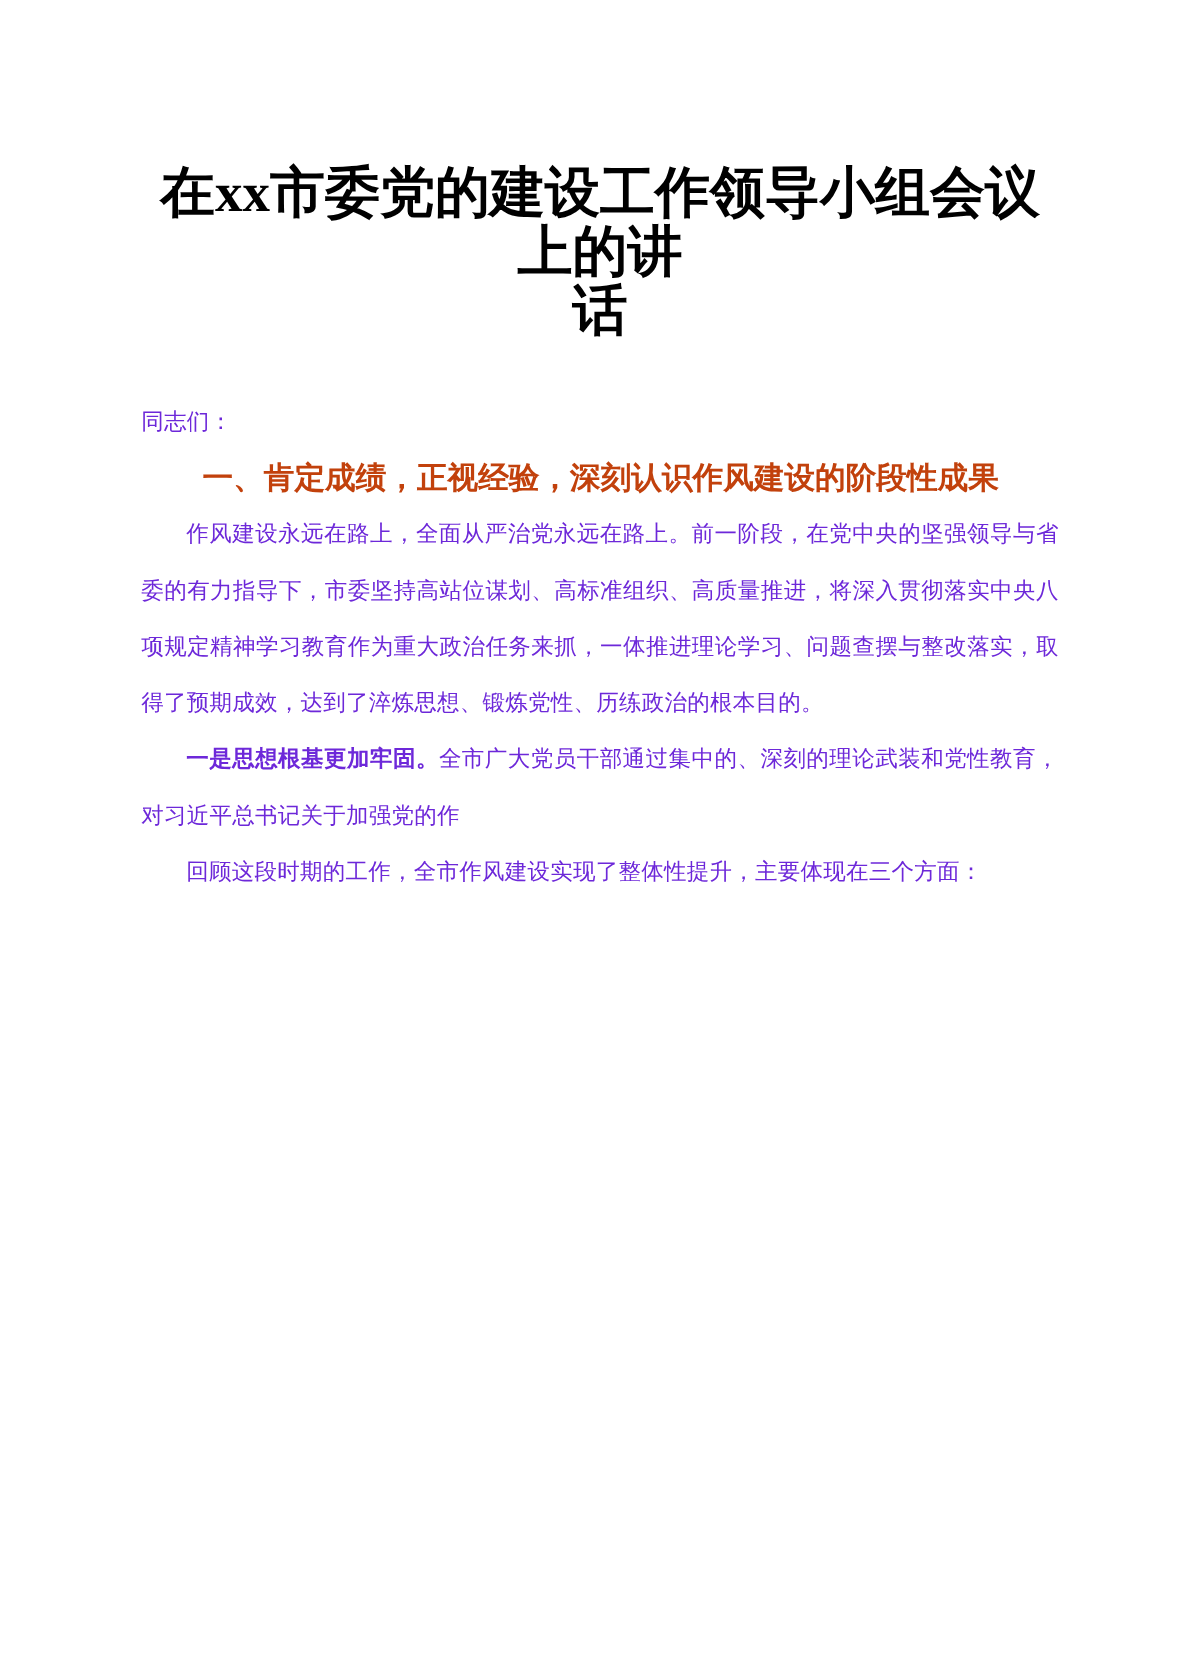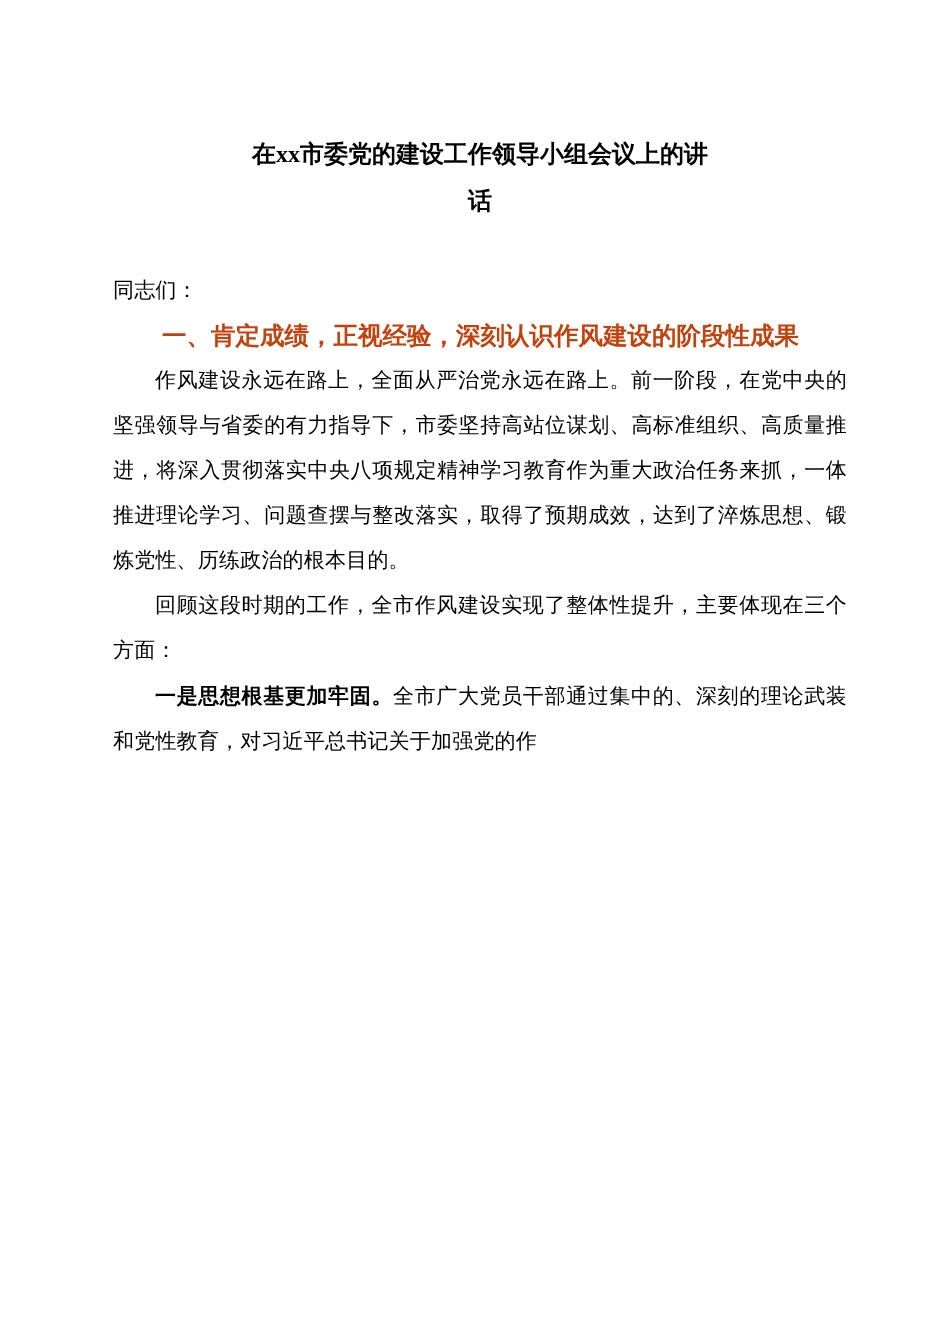--- a/index.html
+++ b/index.html
@@ -23,36 +23,36 @@
     position: absolute;
     left: 113px;
     top: 0;
     width: 734px;
   }
 
   
   .doc-title {
     font-family: "Liberation Serif", "DejaVu Serif", serif;
     font-weight: bold;
-    font-size: 24px;
+    font-size: 44px;
     line-height: 47px;
     text-align: center;
     color: #000000;
     margin: 0;
     padding-top: 131px;
     letter-spacing: 0px;
     word-break: break-all;
   }
 
   
   .para {
     font-family: "DejaVu Serif", "Liberation Serif", serif;
-    font-size: 21px;
+    font-size: 18px;
     line-height: 45px;
-    color: #000000;
+    color: #6d28d9;
     text-align: justify;
     text-justify: inter-character;
     margin: 0;
     word-break: break-all;
     letter-spacing: 0.2px;
   }
 
   .para.salutation {
     text-indent: 0;
     margin-top: 43px;
@@ -92,18 +92,18 @@
       <span>话</span>
     </h1>
 
     <p class="para salutation">同志们：</p>
 
 
     <p class="heading">一、肯定成绩，正视经验，深刻认识作风建设的阶段性成果</p>
 
     <p class="para indent">作风建设永远在路上，全面从严治党永远在路上。前一阶段，在党中央的坚强领导与省委的有力指导下，市委坚持高站位谋划、高标准组织、高质量推进，将深入贯彻落实中央八项规定精神学习教育作为重大政治任务来抓，一体推进理论学习、问题查摆与整改落实，取得了预期成效，达到了淬炼思想、锻炼党性、历练政治的根本目的。</p>
 
+    <p class="para indent"><span class="lead">一是思想根基更加牢固。</span><span>全市广大党员干部通过集中的、深刻的理论武装和党性教育，对习近平总书记关于加强党的作</span></p>
+
     <p class="para indent">回顾这段时期的工作，全市作风建设实现了整体性提升，主要体现在三个方面：</p>
-
-    <p class="para indent"><span class="lead">一是思想根基更加牢固。</span><span>全市广大党员干部通过集中的、深刻的理论武装和党性教育，对习近平总书记关于加强党的作</span></p>
 
   </div>
 </div>
 
 </body></html>

